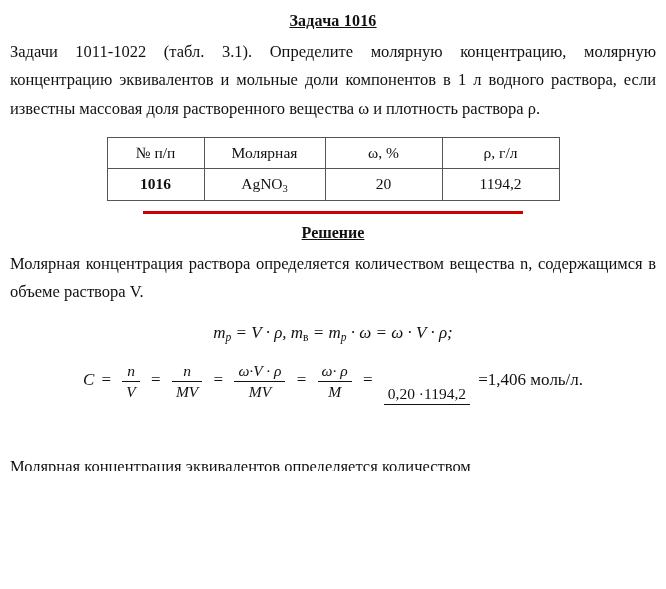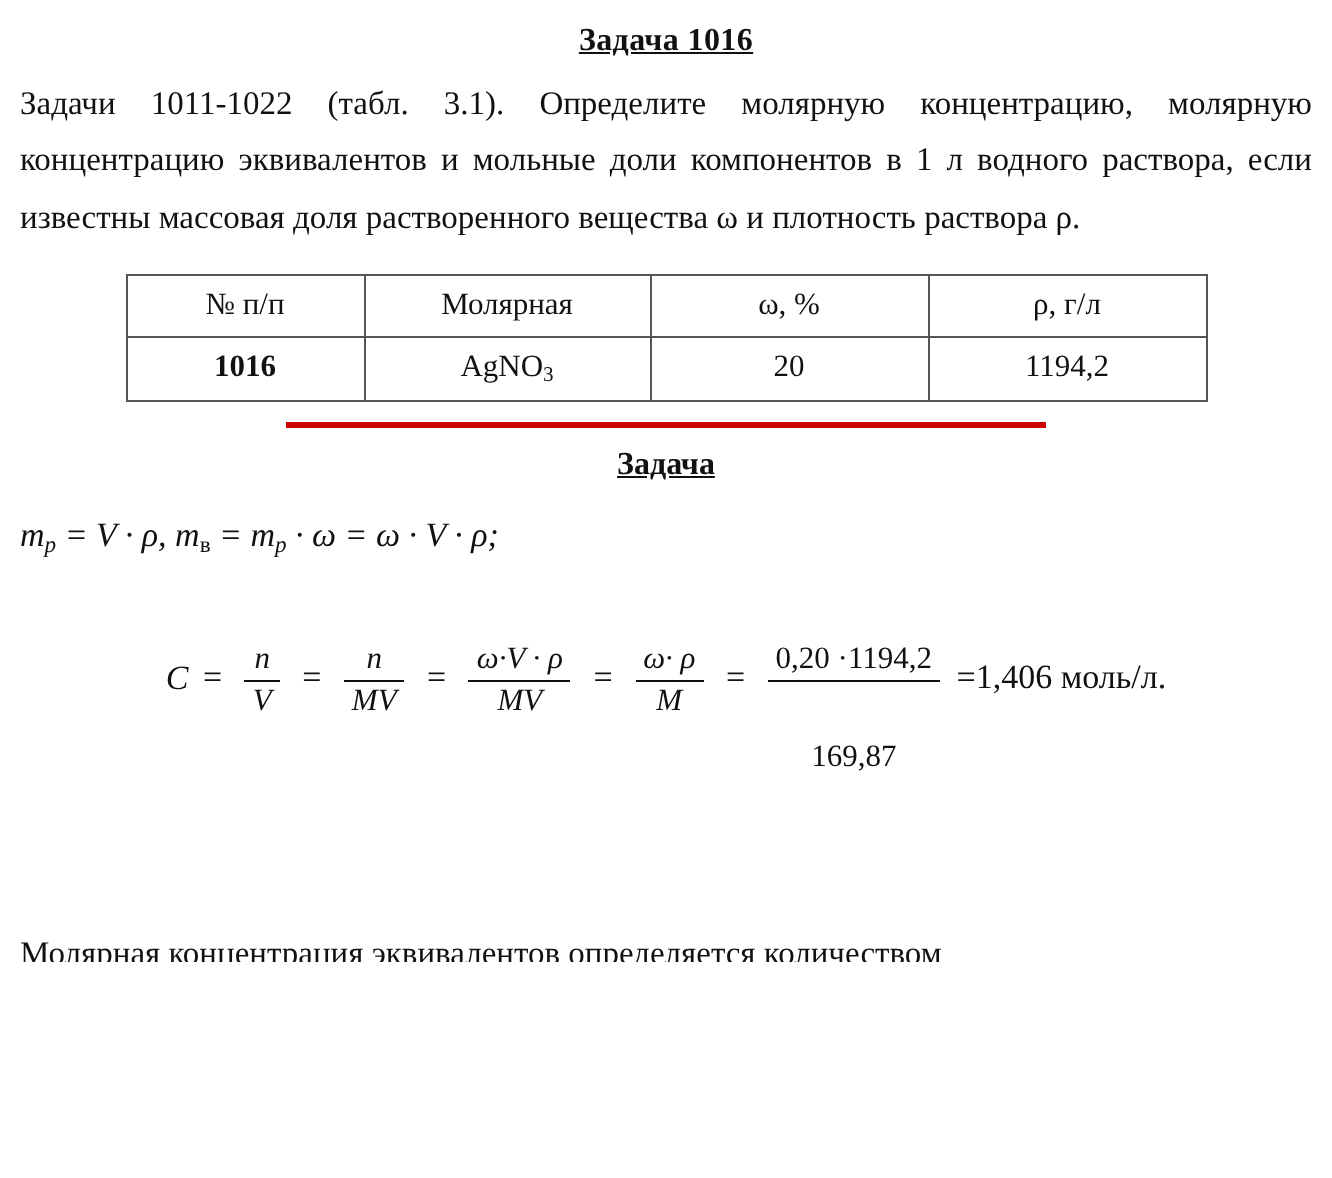--- a/index.html
+++ b/index.html
@@ -46,21 +46,21 @@
     display: flex;
     justify-content: center;
     margin: 14px 0 10px 0;
   }
   table.data {
     border-collapse: collapse;
     font-size: 15.5px;
   }
   table.data td, table.data th {
     border: 1px solid #555;
-    padding: 6px 21px;
+    padding: 6px 10px;
     text-align: center;
     font-weight: normal;
   }
   table.data thead td {
     font-size: 15.5px;
   }
   table.data tbody td.idcell {
     font-weight: bold;
   }
   .col-np { width: 76px; }
@@ -74,21 +74,21 @@
     margin: 0 auto;
   }
   .section-title {
     text-align: center;
     font-weight: bold;
     font-size: 16px;
     text-decoration: underline;
     margin: 10px 0 8px 0;
   }
   .formula-line {
-    text-align: left;
+    text-align: center;
     font-style: italic;
     font-size: 17px;
     margin: 16px 0 6px 0;
   }
   .formula-line .up {
     font-style: normal;
   }
   sub {
     font-size: 0.68em;
     vertical-align: -0.25em;
@@ -121,21 +121,21 @@
     margin: 0 3px;
   }
   .eq-row .plain {
     font-style: normal;
     margin-top: 28px;
   }
   .cut {
     position: absolute;
     left: 10px;
     right: 10px;
-    bottom: 0;
+    bottom: 10px;
     overflow: hidden;
     height: 18px;
   }
   .cut .para {
     margin: 0;
   }
 </style>
 </head>
 <body>
 
@@ -163,22 +163,23 @@
           <td class="idcell">1016</td>
           <td><span>AgNO</span><sub>3</sub></td>
           <td>20</td>
           <td>1194,2</td>
         </tr>
       </tbody>
     </table>
   </div>
   <div class="underline-red"></div>
 
-  <div class="section-title">Задача</div>
-
+  <div class="section-title">Решение</div>
+
+  <p class="para">Молярная концентрация раствора определяется количеством вещества n, содержащимся в объеме раствора V.</p>
 
 
   <div class="formula-line">
     <span>m</span><sub>р</sub>
     <span>= V · ρ,</span>
     <span>m</span><sub class="up">в</sub>
     <span>= m</span><sub>р</sub>
     <span>· ω = ω · V · ρ;</span>
   </div>
 
@@ -200,21 +201,20 @@
       <span class="den">MV</span>
     </span>
     <span class="op">=</span>
     <span class="frac">
       <span class="num">ω· ρ</span>
       <span class="den">M</span>
     </span>
     <span class="op">=</span>
     <span class="frac">
       <span class="num plain">0,20 ·1194,2</span>
-      <span class="den plain">169,87</span>
     </span>
     <span class="plain">=1,406 моль/л.</span>
   </div>
 
   <div class="cut">
     <p class="para">Молярная   концентрация   эквивалентов   определяется   количеством</p>
   </div>
 
 </div>
 

